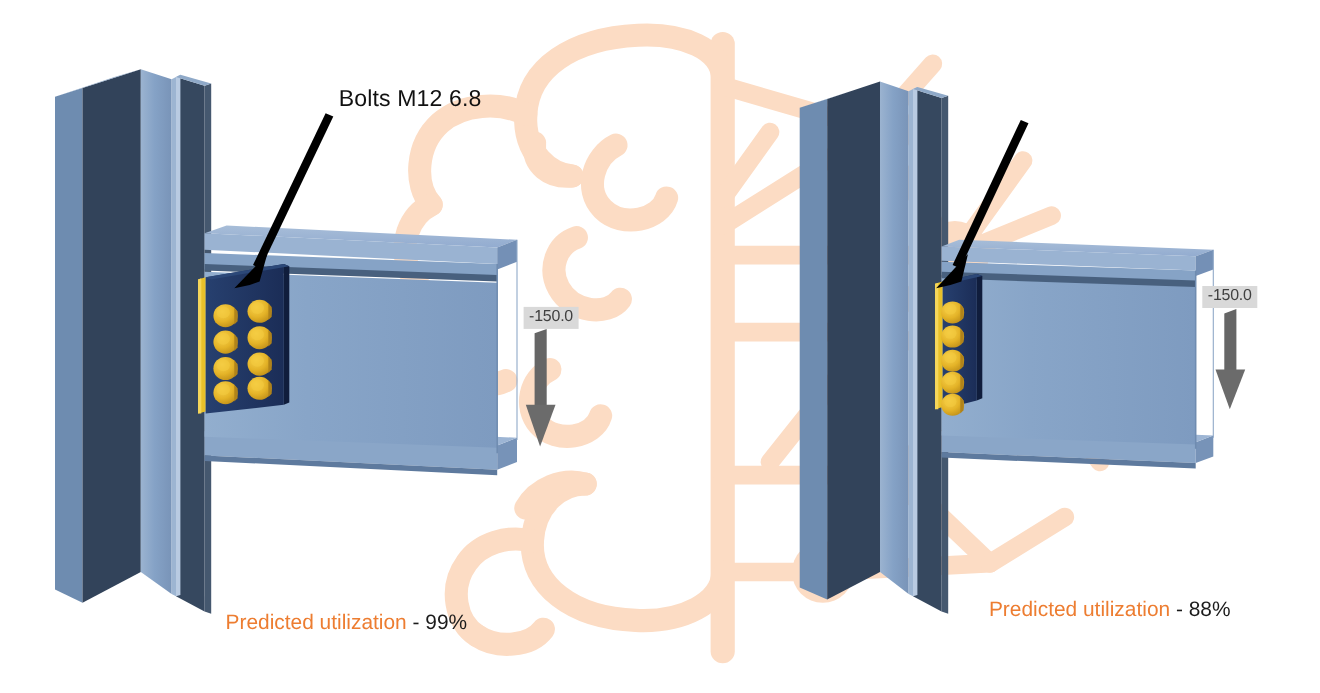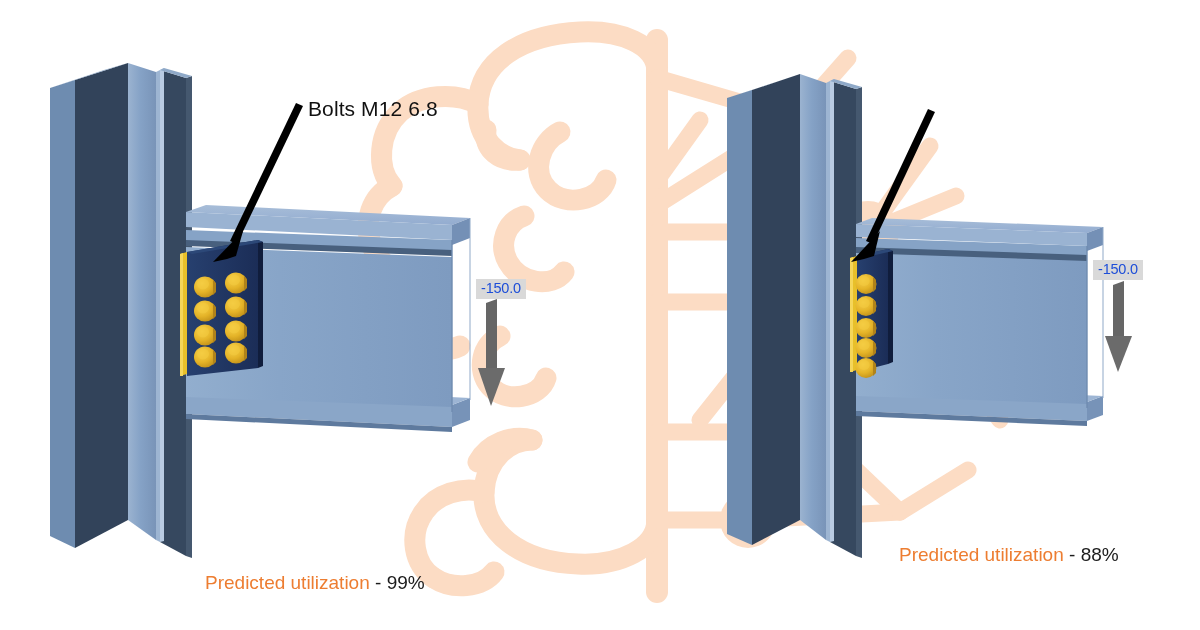--- a/index.html
+++ b/index.html
@@ -29,49 +29,48 @@
   #geometry-layer  { z-index: 2; }
   #annotation-layer{ z-index: 3; }
 
   .callout-label {
     position: absolute;
     font-family: "Liberation Sans", sans-serif;
     font-size: 21px;
     color: #111111;
     white-space: nowrap;
     letter-spacing: 0.1px;
-    margin-top: 19px;
   }
   #callout-left-label  { left: 308px; top: 78px; }
   #callout-right-label { left: 950px; top: 78px; }
 
   .load-tag {
     position: absolute;
     background: #d9d9d9;
-    color: #1d4ed8;
+    color: #404040;
     font-family: "Liberation Sans", sans-serif;
     font-size: 14.5px;
     padding: 2px 5px 3px 5px;
     line-height: 1.05;
     white-space: nowrap;
     letter-spacing: -0.2px;
   }
   #load-tag-left  { left: 476px; top: 279px; }
   #load-tag-right { left: 1093px; top: 260px; }
 
   .caption {
     position: absolute;
     font-family: "Liberation Sans", sans-serif;
     font-size: 19px;
     white-space: nowrap;
   }
   .caption .cap-main { color: #ed7d31; }
   .caption .cap-sep,
   .caption .cap-value { color: #1b1b1b; }
-  #caption-left  { left: 205px; top: 572px; }
+  #caption-left  { left: 205px; top: 556px; }
   #caption-right { left: 899px; top: 544px; }
 </style>
 </head>
 <body>
 
 <div id="stage">
 
   <div class="layer" id="watermark-layer">
     <svg width="1200" height="630" viewBox="0 0 1200 630" xmlns="http://www.w3.org/2000/svg">
       <g fill="none" stroke="#fcdcc4" stroke-width="21" stroke-linecap="round">

